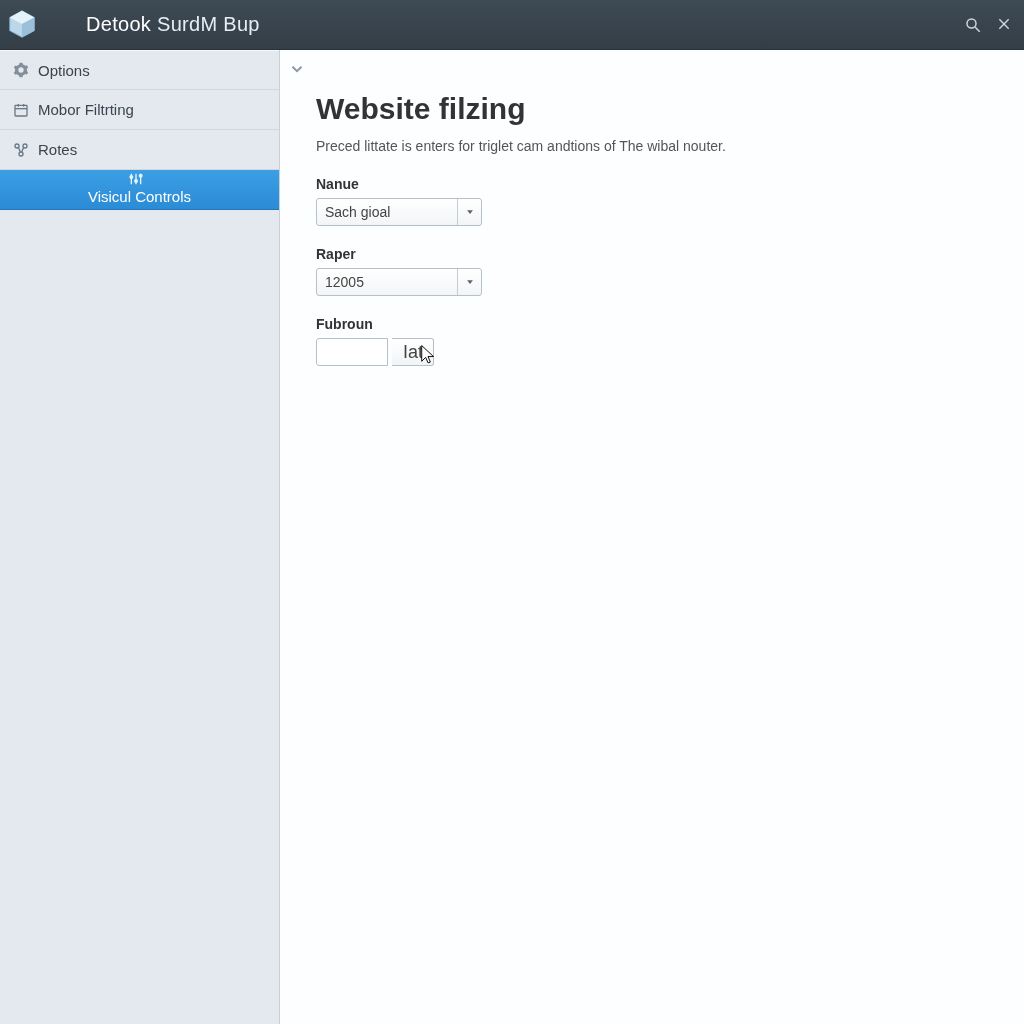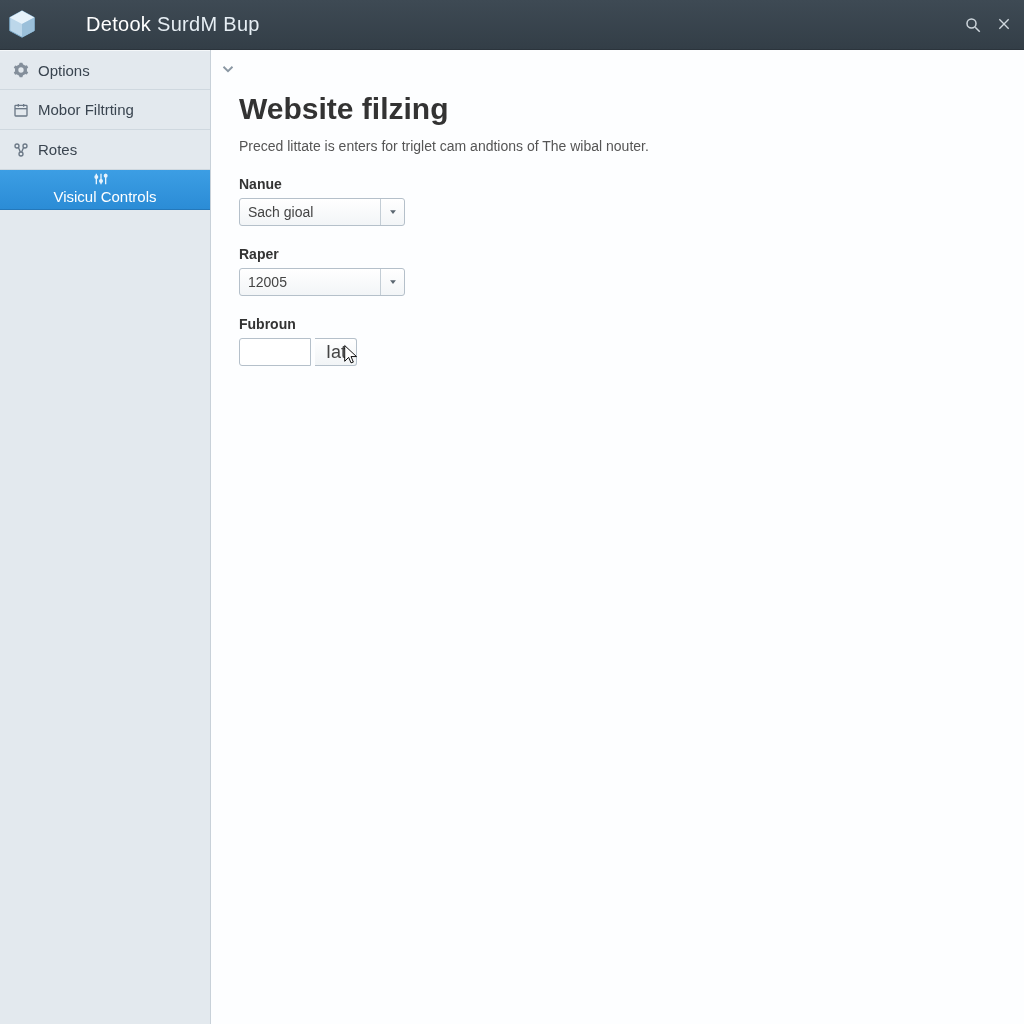--- a/index.html
+++ b/index.html
@@ -26,21 +26,21 @@
       letter-spacing: 0.3px;
       flex: 1;
     }
     .header-title .strong { font-weight: 500; color: #fff; }
     .header-icons { display: flex; gap: 14px; align-items: center; color: #cfd7dd; }
     .header-icon { width: 18px; height: 18px; cursor: pointer; }
     
     .body { display: flex; height: calc(1024px - 50px); }
     
     .sidebar {
-      width: 211px;
+      width: 280px;
       background: #e3e9ee;
       border-right: 1px solid #c8d1d9;
     }
     .sidebar-item {
       height: 40px;
       display: flex;
       align-items: center;
       padding: 0 12px;
       border-bottom: 1px solid #cfd8df;
       cursor: pointer;
@@ -57,21 +57,21 @@
     .sidebar-icon {
       width: 18px; height: 18px;
       margin-right: 8px;
       color: #6b7886;
       display: inline-flex; align-items: center; justify-content: center;
     }
     .sidebar-item.active .sidebar-icon { color: #e8f3fc; }
     
     .content {
       flex: 1;
-      padding: 12px 28px;
+      padding: 12px 36px;
       background: #fdfeff;
       position: relative;
     }
     .collapse-toggle {
       position: absolute;
       top: 10px; left: 8px;
       width: 20px; height: 20px;
       color: #8a97a3;
       cursor: pointer;
     }

